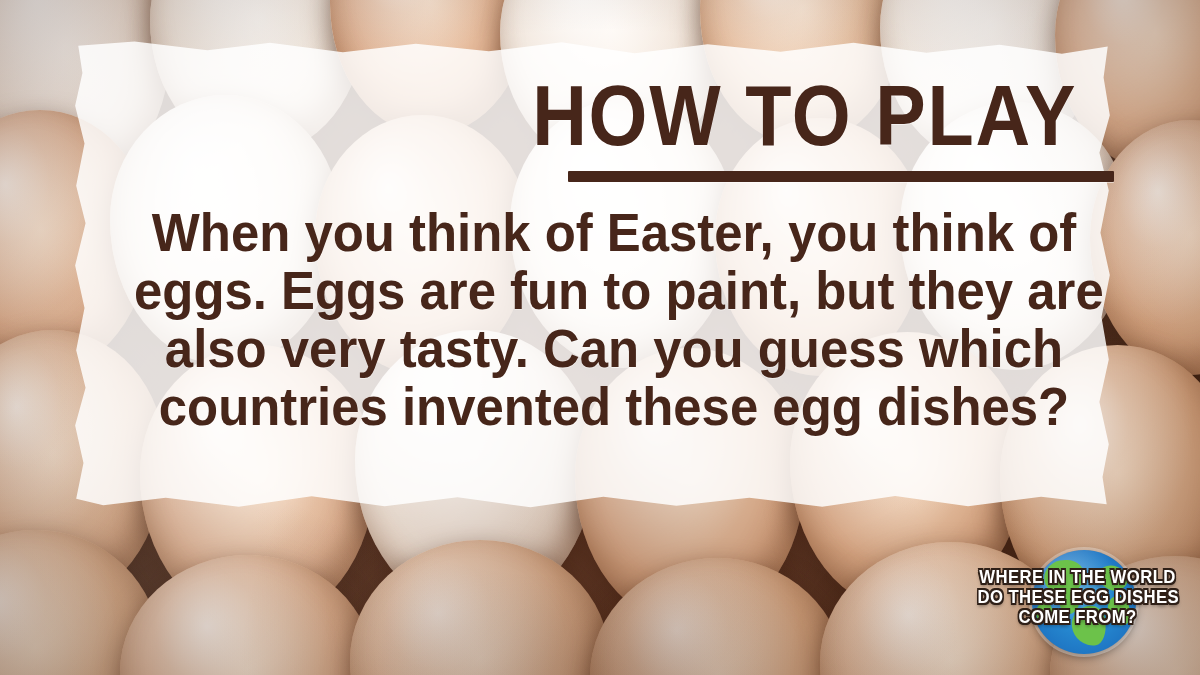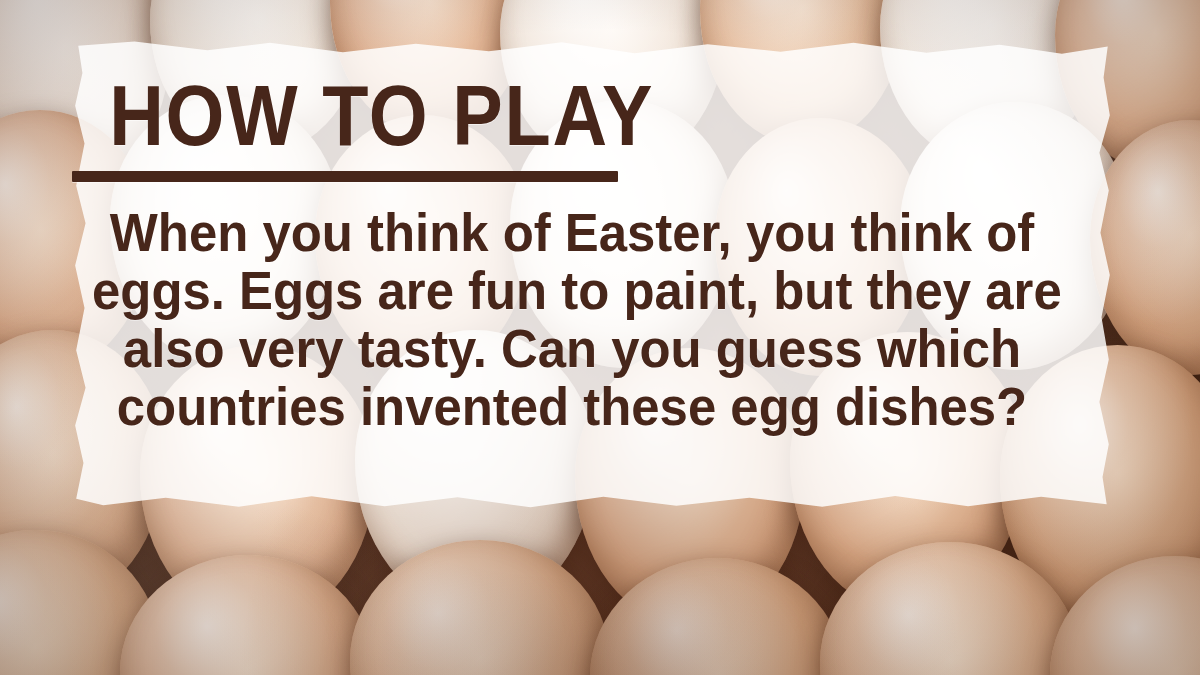--- a/index.html
+++ b/index.html
@@ -106,21 +106,21 @@
 
   
   #content {
     position: absolute;
     left: 72px;
     top: 40px;
     width: 1042px;
     height: 470px;
     display: flex;
     flex-direction: column;
-    align-items: flex-start;
+    align-items: flex-end;
     justify-content: flex-start;
     padding-top: 34px;
     box-sizing: border-box;
   }
   #title {
     font-family: "Liberation Sans Narrow", "Liberation Sans", sans-serif;
     font-weight: 700;
     font-size: 86px;
     line-height: 0.96;
     letter-spacing: 2px;
@@ -256,14 +256,29 @@
     <div id="title">HOW TO PLAY</div>
     <div id="title-rule"></div>
     <div id="body-text">
       <span class="ln">When you think of Easter, you think of</span>
       <span class="ln">eggs. Eggs are fun to paint, but they are</span>
       <span class="ln">also very tasty. Can you guess which</span>
       <span class="ln">countries invented these egg dishes?</span>
     </div>
   </div>
 
+  <div id="logo">
+    <div id="globe">
+      <span class="land l1"></span>
+      <span class="land l2"></span>
+      <span class="land l3"></span>
+      <span class="land l4"></span>
+      <span class="land l5"></span>
+      <span class="land l6"></span>
+    </div>
+    <div id="logo-text">
+      <span class="ln">WHERE IN THE WORLD</span>
+      <span class="ln">DO THESE EGG DISHES</span>
+      <span class="ln">COME FROM?</span>
+    </div>
+  </div>
 
 </div>
 
 </body></html>

